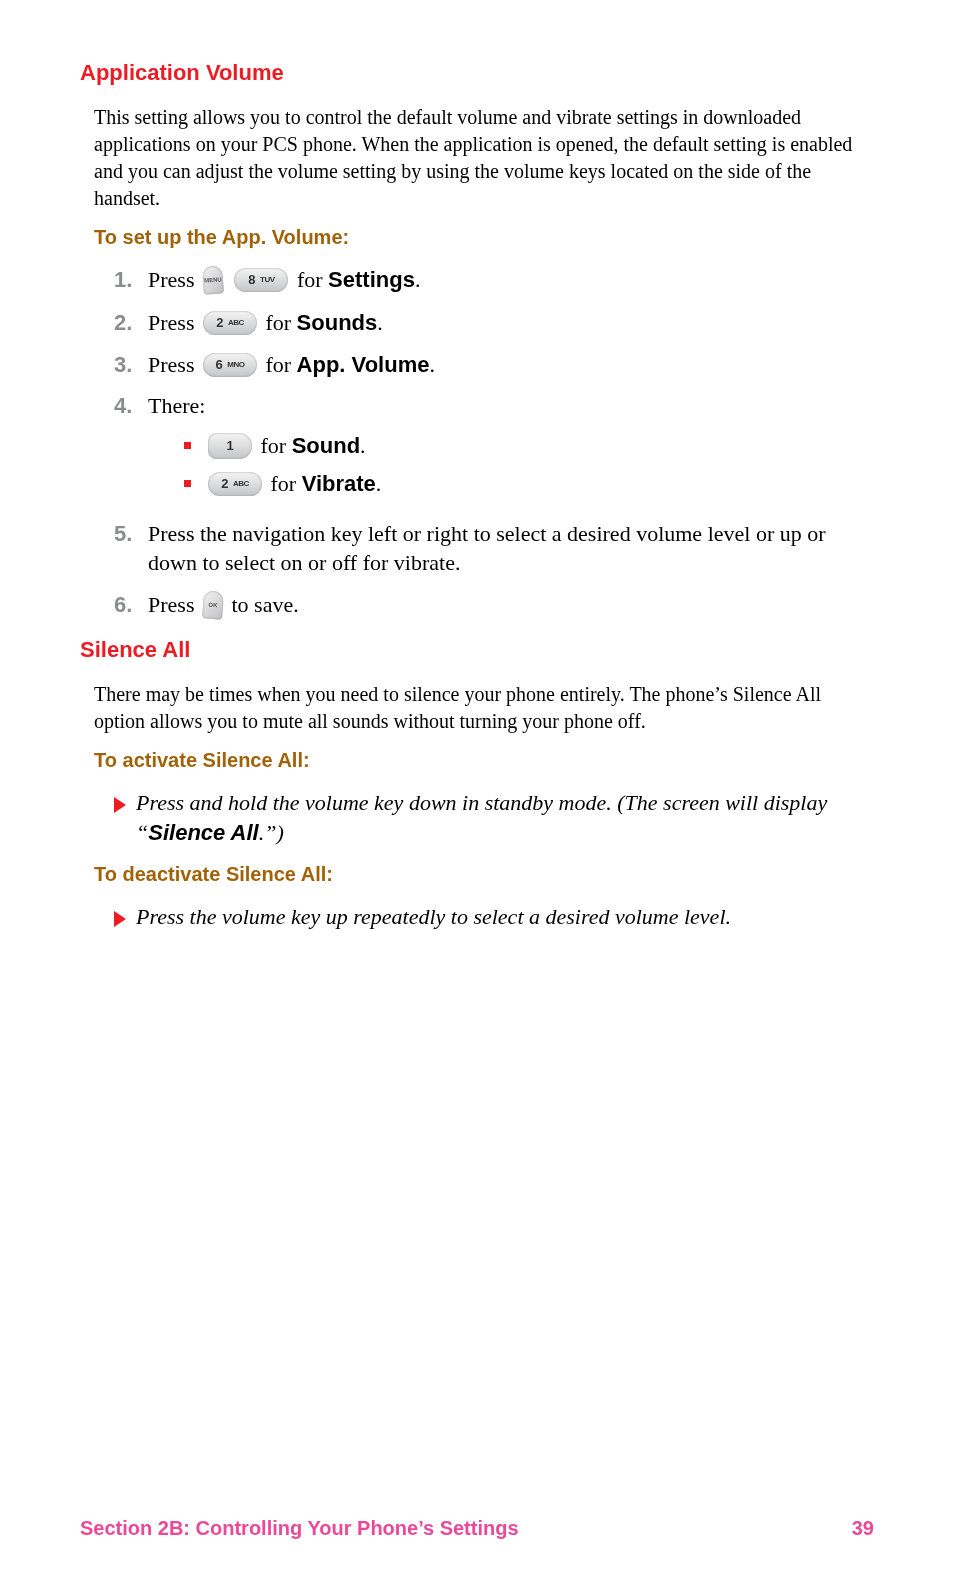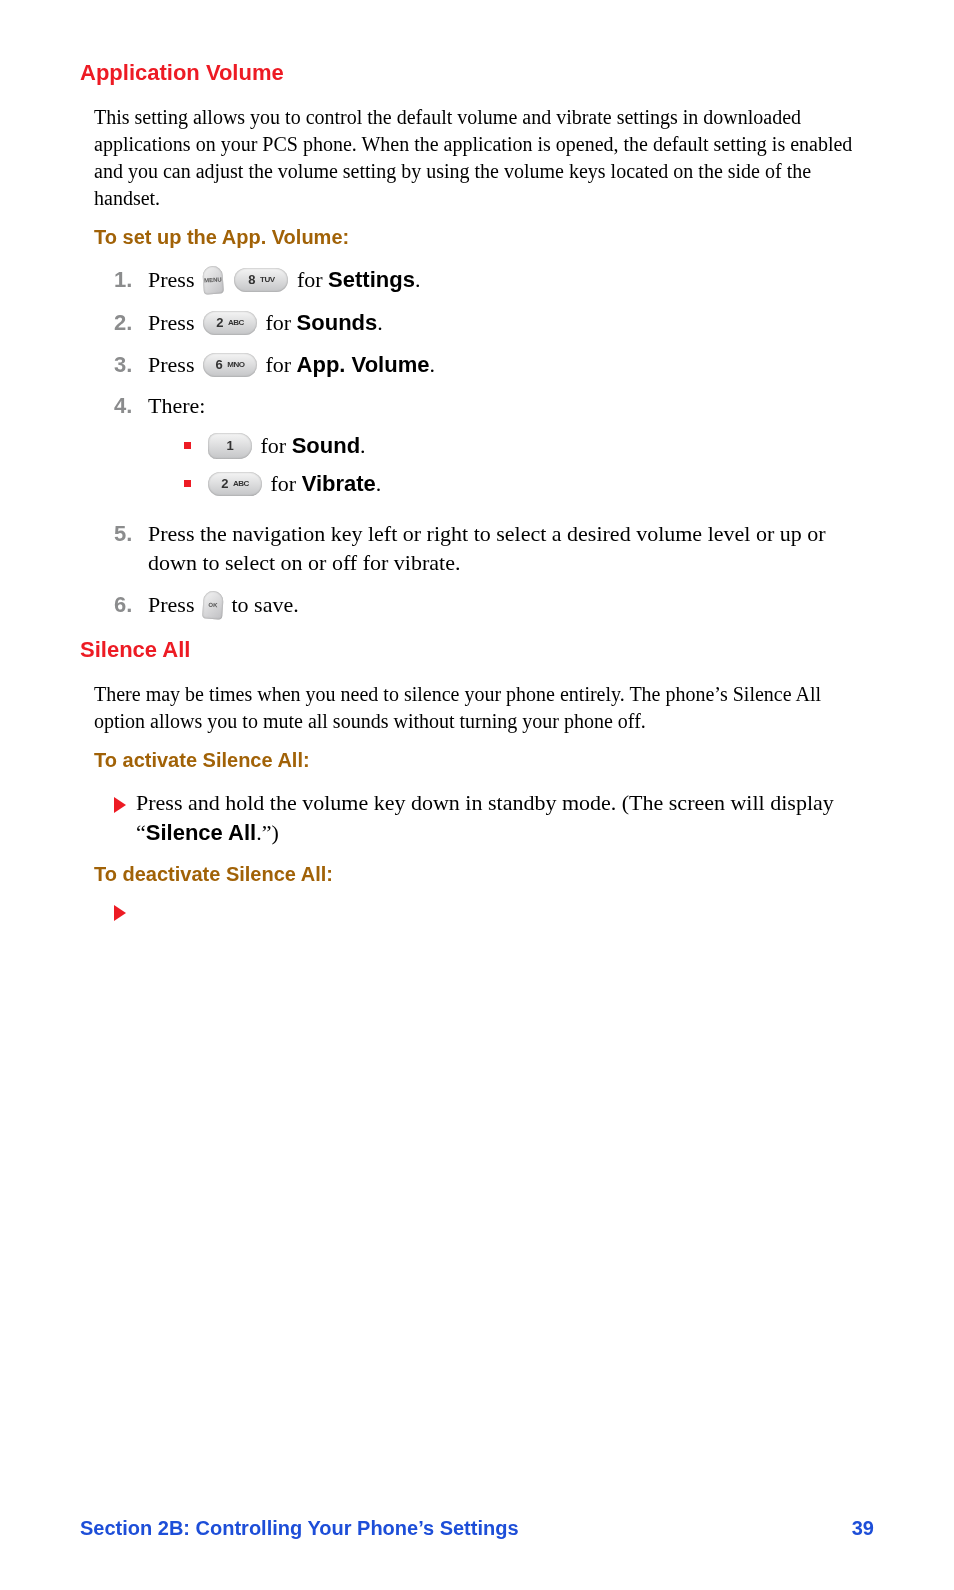--- a/index.html
+++ b/index.html
@@ -77,20 +77,21 @@
     list-style: none;
     margin: 0 0 16px 34px;
     padding: 0;
   }
   .arrow-list > li {
     display: flex;
     align-items: baseline;
     font-size: 22px;
     line-height: 1.35;
     margin-bottom: 10px;
+    font-style: italic;
   }
   .arrow-bullet {
     width: 0; height: 0;
     border-top: 8px solid transparent;
     border-bottom: 8px solid transparent;
     border-left: 12px solid #ed1b24;
     margin-right: 10px;
     flex-shrink: 0;
     position: relative;
     top: 3px;
@@ -147,21 +148,21 @@
   .footer {
     position: absolute;
     bottom: 50px;
     left: 80px;
     right: 80px;
     display: flex;
     justify-content: space-between;
     font-family: "Helvetica Neue", Helvetica, Arial, sans-serif;
     font-weight: 800;
     font-size: 20px;
-    color: #1d4ed8;
+    color: #ec4899;
   }
 </style>
 </head>
 <body>
 
 <h2 class="heading">Application Volume</h2>
 
 <p class="body-para">This setting allows you to control the default volume and vibrate settings in downloaded applications on your PCS phone. When the application is opened, the default setting is enabled and you can adjust the volume setting by using the volume keys located on the side of the handset.</p>
 
 <p class="sub-heading">To set up the App. Volume:</p>
@@ -262,19 +263,20 @@
       <span>Press and hold the volume key down in standby mode. (The screen will display “</span><strong class="term">Silence All</strong><span>.”)</span>
     </span>
   </li>
 </ul>
 
 <p class="sub-heading">To deactivate Silence All:</p>
 
 <ul class="arrow-list">
   <li>
     <span class="arrow-bullet"></span>
+    <span>Press the volume key up repeatedly to select a desired volume level.</span>
   </li>
 </ul>
 
 <div class="footer">
   <span>Section 2B: Controlling Your Phone’s Settings</span>
   <span>39</span>
 </div>
 
 </body></html>

